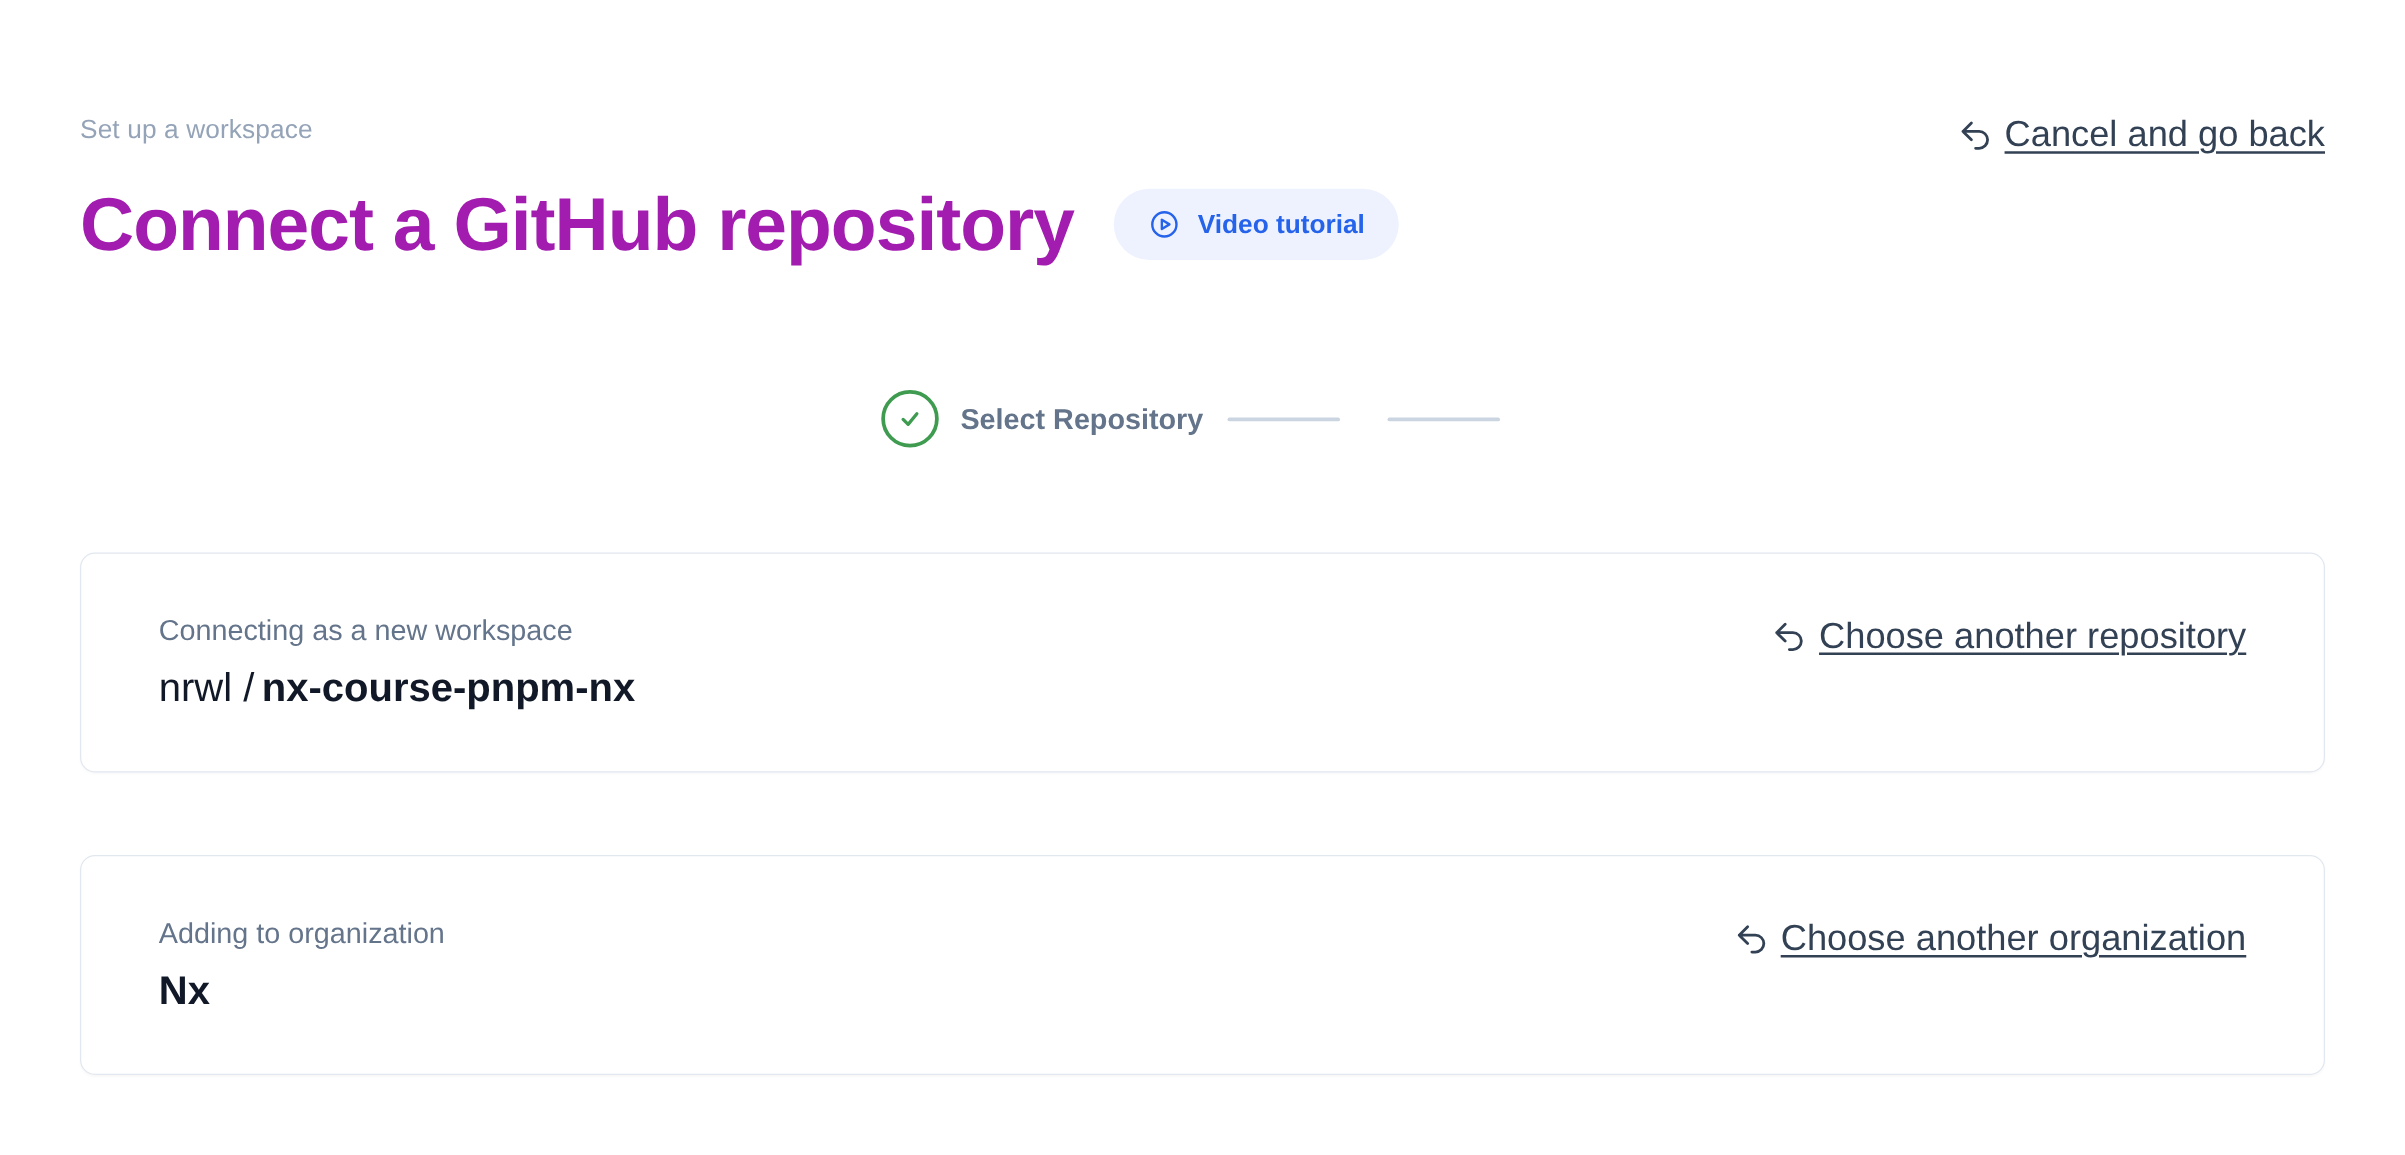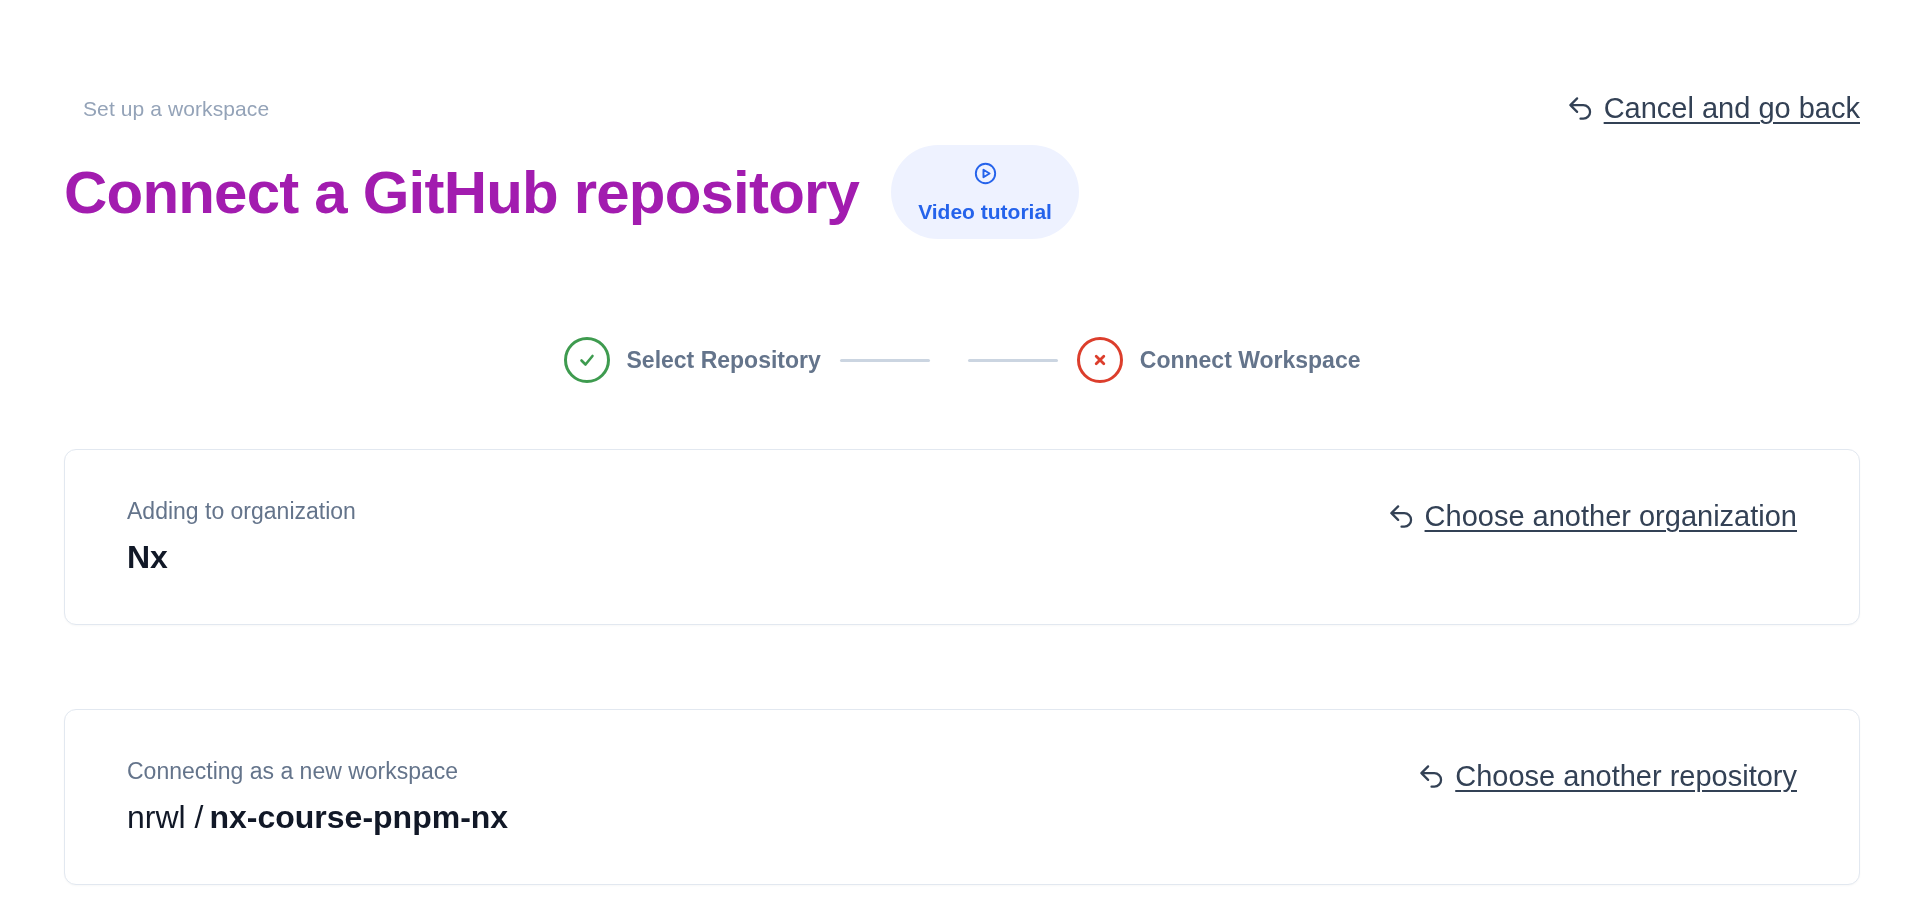--- a/index.html
+++ b/index.html
@@ -11,22 +11,20 @@
     color: #0f172a;
     overflow: hidden;
   }
   .page { padding: 0 64px; }
 
   
   .topbar {
     margin-top: 92px;
     display: flex;
     justify-content: space-between;
-    align-items: center;
-    margin-left: 19px;
   }
   .eyebrow {
     font-size: 21px;
     color: #94a3b8;
     letter-spacing: 0.1px;
   }
   .back-link {
     display: inline-flex;
     align-items: center;
     gap: 10px;
@@ -60,21 +58,20 @@
     gap: 13px;
     background: #eef2ff;
     color: #2563eb;
     border: none;
     border-radius: 9999px;
     padding: 15px 27px;
     font-family: inherit;
     font-size: 21px;
     font-weight: 700;
     cursor: pointer;
-    flex-direction: column;
   }
   .video-pill svg { width: 27px; height: 27px; stroke: #2563eb; }
 
   
   .stepper {
     margin-top: 98px;
     display: flex;
     justify-content: center;
     align-items: center;
   }
@@ -178,58 +175,50 @@
         </svg>
       </span>
       <span class="step-label">Select Repository</span>
     </div>
 
     <div class="connector"></div>
 
 
     <div class="connector"></div>
 
-    <div class="step">
-      <span class="step-circle error">
-        <svg viewBox="0 0 24 24" fill="none" stroke-width="2.8" stroke-linecap="round" stroke-linejoin="round">
-          <path d="M8.2 8.2l7.6 7.6M15.8 8.2l-7.6 7.6"></path>
-        </svg>
-      </span>
-      <span class="step-label">Connect Workspace</span>
+
+  </div>
+
+  <div class="card card-repo">
+    <div>
+      <div class="card-label">Connecting as a new workspace</div>
+      <div class="card-value">
+        <span class="owner">nrwl /</span><span class="repo">nx-course-pnpm-nx</span>
+      </div>
     </div>
-
+    <a class="back-link">
+      <span style="display:inline-flex;">
+        <svg viewBox="0 0 24 24" fill="none" stroke-width="2" stroke-linecap="round" stroke-linejoin="round">
+          <path d="M9 15L3 9m0 0l6-6M3 9h11.5a6 6 0 0 1 0 12h-2.5"></path>
+        </svg>
+      </span>
+      <span class="link-text">Choose another repository</span>
+    </a>
   </div>
 
   <div class="card card-org">
     <div>
       <div class="card-label">Adding to organization</div>
       <div class="card-value">
         <span class="org">Nx</span>
       </div>
     </div>
     <a class="back-link">
       <span style="display:inline-flex;">
         <svg viewBox="0 0 24 24" fill="none" stroke-width="2" stroke-linecap="round" stroke-linejoin="round">
           <path d="M9 15L3 9m0 0l6-6M3 9h11.5a6 6 0 0 1 0 12h-2.5"></path>
         </svg>
       </span>
       <span class="link-text">Choose another organization</span>
     </a>
   </div>
 
-  <div class="card card-repo">
-    <div>
-      <div class="card-label">Connecting as a new workspace</div>
-      <div class="card-value">
-        <span class="owner">nrwl /</span><span class="repo">nx-course-pnpm-nx</span>
-      </div>
-    </div>
-    <a class="back-link">
-      <span style="display:inline-flex;">
-        <svg viewBox="0 0 24 24" fill="none" stroke-width="2" stroke-linecap="round" stroke-linejoin="round">
-          <path d="M9 15L3 9m0 0l6-6M3 9h11.5a6 6 0 0 1 0 12h-2.5"></path>
-        </svg>
-      </span>
-      <span class="link-text">Choose another repository</span>
-    </a>
-  </div>
-
 </div>
 
 </body></html>

